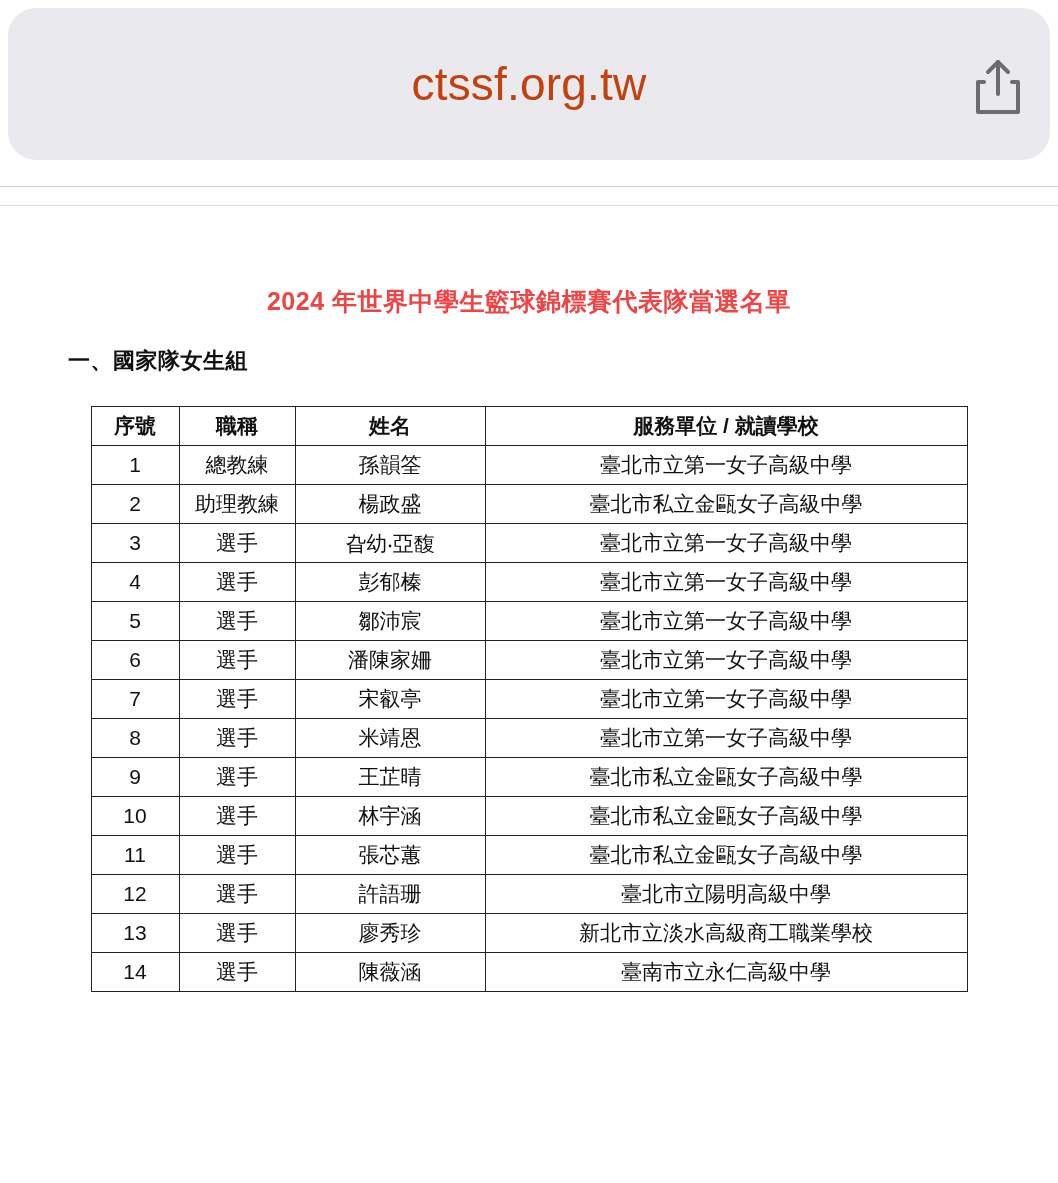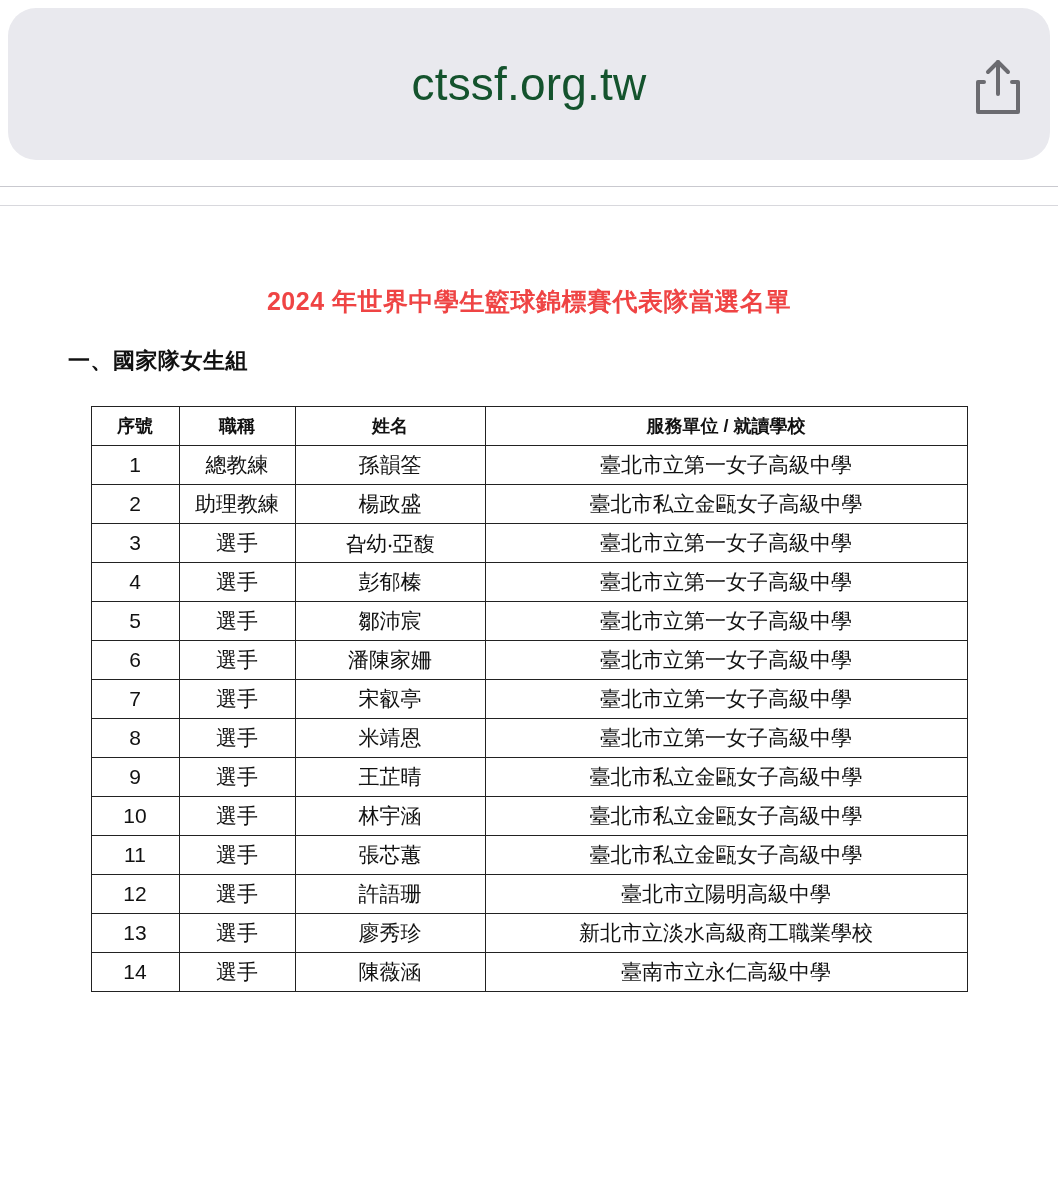--- a/index.html
+++ b/index.html
@@ -29,21 +29,21 @@
     top: 8px;
     height: 152px;
     background: #e9e9ee;
     border-radius: 28px;
     display: flex;
     align-items: center;
     justify-content: center;
   }
   .url-text {
     font-size: 46px;
-    color: #14532d;
+    color: #c2410c;
     letter-spacing: 0.2px;
     font-family: "Liberation Sans", sans-serif;
   }
   .share-btn {
     position: absolute;
     right: 34px;
     top: 58px;
     width: 52px;
     height: 58px;
     cursor: pointer;
@@ -100,21 +100,21 @@
     text-align: center;
     font-size: 21px;
     color: #111;
     height: 38px;
     padding: 0 4px;
     font-weight: normal;
     white-space: nowrap;
   }
   table.roster th {
     font-weight: bold;
-    font-size: 18px;
+    font-size: 21px;
     height: 38px;
   }
   table.roster col.c-no    { width: 88px; }
   table.roster col.c-role  { width: 116px; }
   table.roster col.c-name  { width: 190px; }
   table.roster col.c-org   { width: 482px; }
 
   .num-cell { font-family: "Liberation Sans", sans-serif; }
 </style>
 </head>

